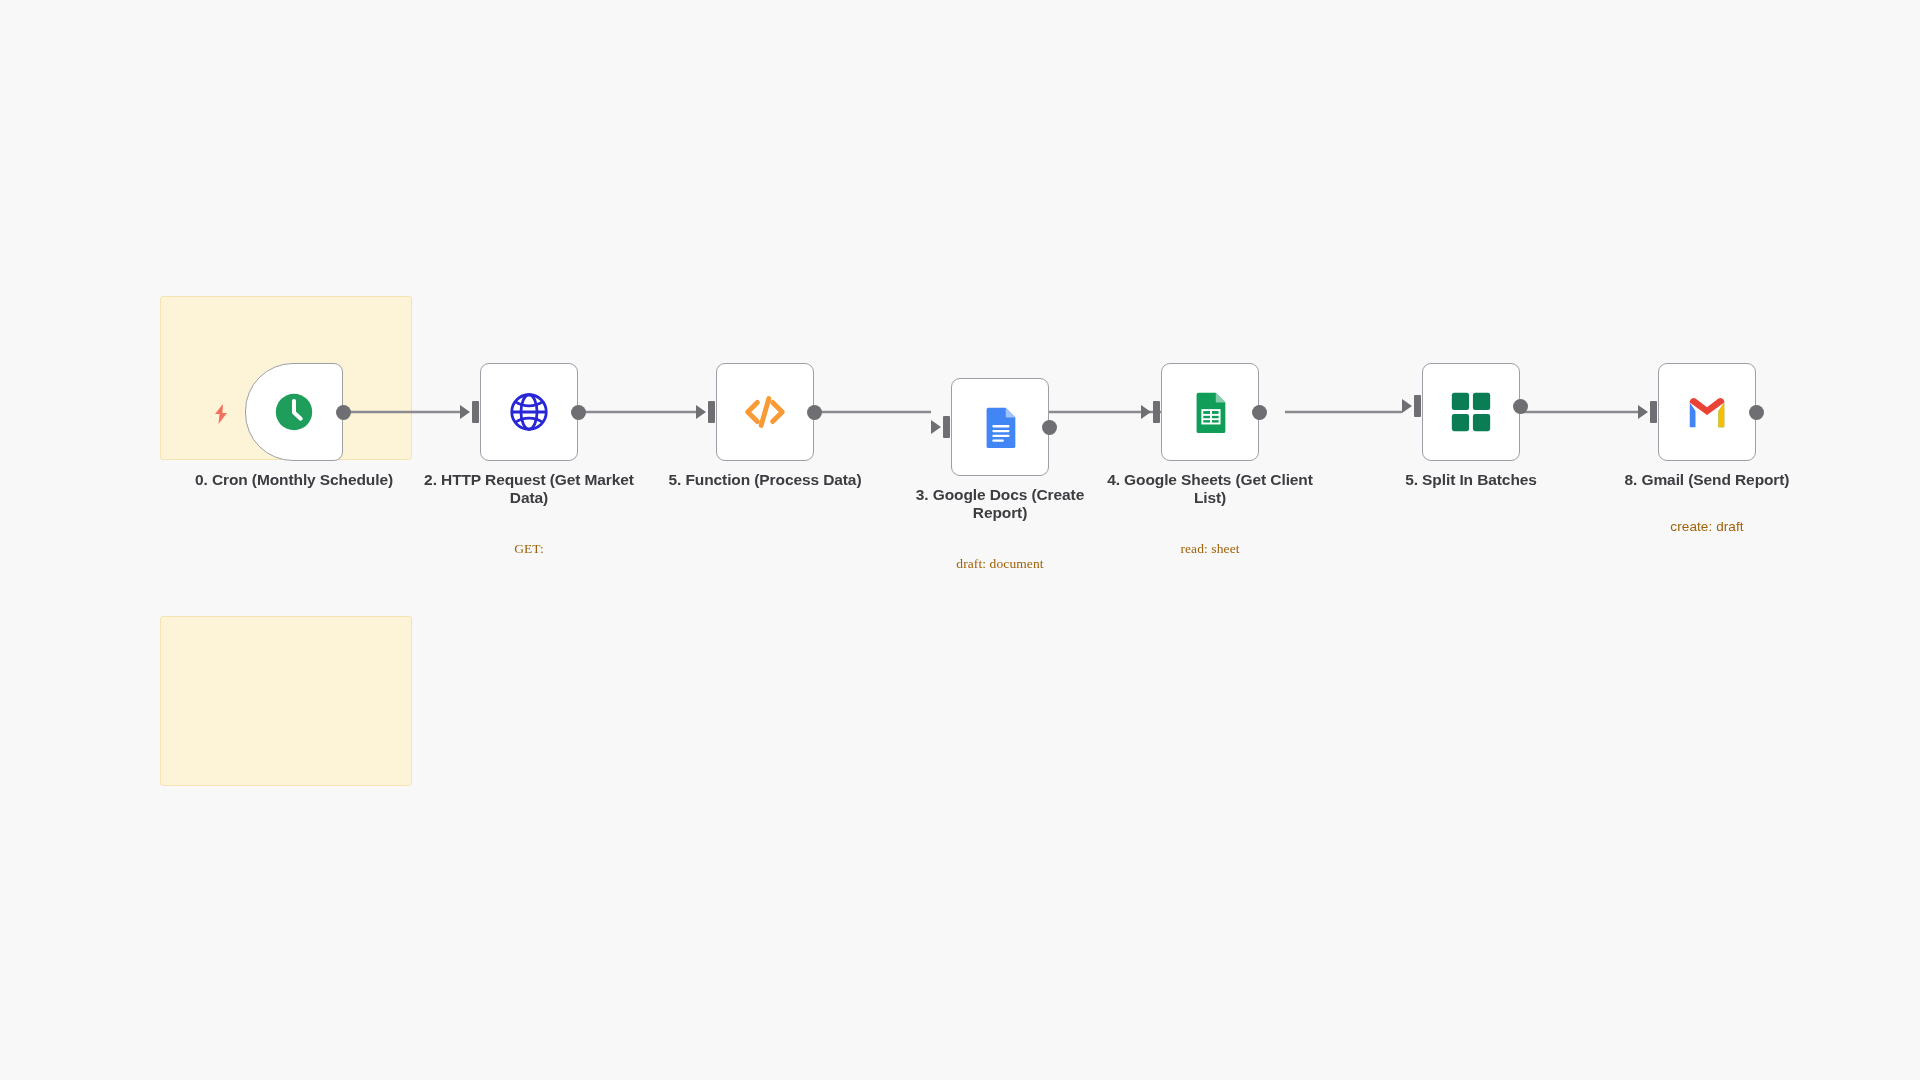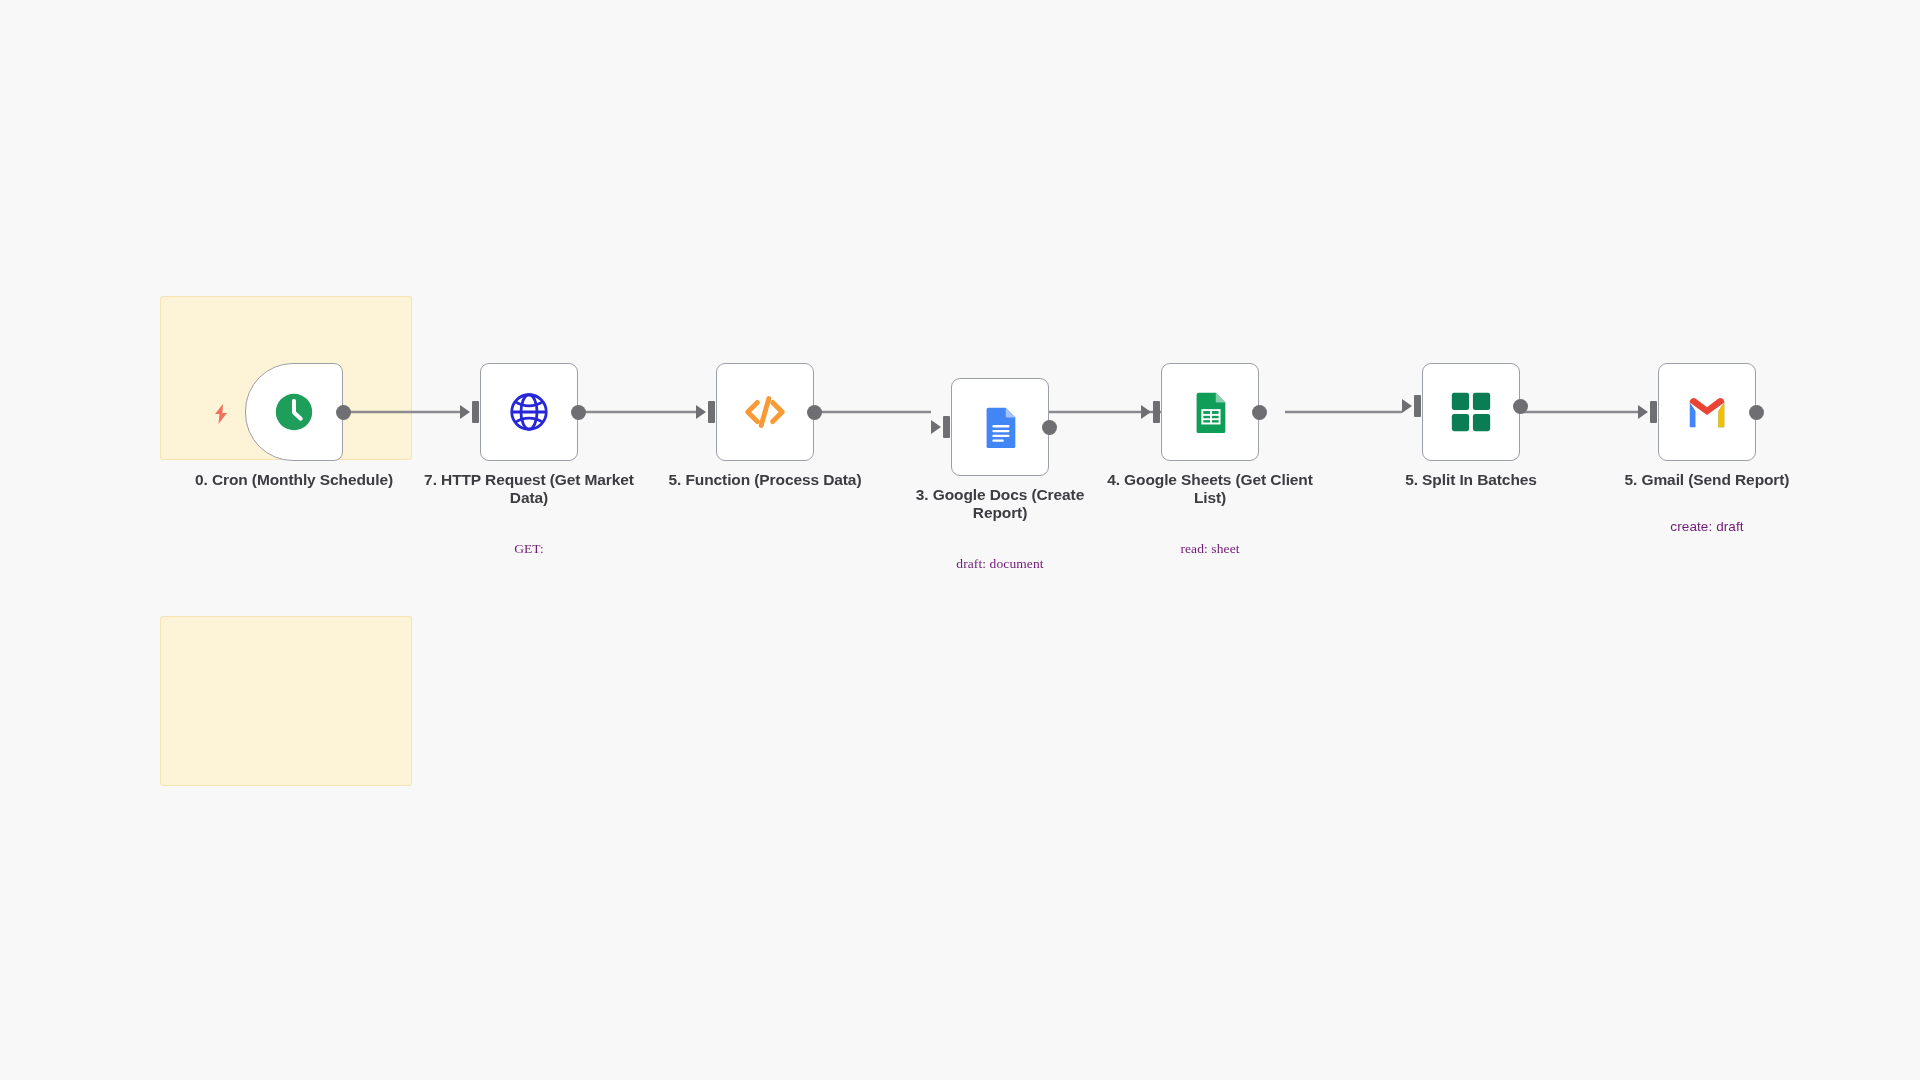--- a/index.html
+++ b/index.html
@@ -122,21 +122,21 @@
   }
 
   .node-sub {
     position: absolute;
     width: 210px;
     left: 50%;
     margin-left: -105px;
     text-align: center;
     font-size: 13.5px;
     font-weight: 400;
-    color: #701a75;
+    color: #a16207;
     letter-spacing: 0.1px;
   }
 
   .node-sub.one-line { top: 156px; }
   .node-sub.two-line { top: 178px; font-family: Liberation Serif, serif; }
 
   
   .bolt-marker {
     position: absolute;
     z-index: 3;
@@ -186,21 +186,21 @@
           <line x1="6" y1="24" x2="42" y2="24"></line>
           <path d="M9.6 13.2 A 26 26 0 0 0 38.4 13.2"></path>
           <path d="M9.6 34.8 A 26 26 0 0 1 38.4 34.8"></path>
         </g>
       </svg>
           </span>
         </div>
         <div class="port-in-arrow" style="left: -20px;"></div>
         <div class="port-in" style="left: -8px;"></div>
         <div class="port-out" style="left: 91px;"></div>
-        <div class="node-label">7. HTTP Request (Get Market Data)</div>
+        <div class="node-label">2. HTTP Request (Get Market Data)</div>
         <div class="node-sub two-line">GET:</div>
       </div>
       <div class="node" style="left: 716px; top: 363px; width: 98px; height: 98px;">
         <div class="node-box">
           <span>
             <svg class="node-icon" viewBox="0 0 48 48">
         <g fill="none" stroke="#f89a35" stroke-width="5.2" stroke-linecap="round" stroke-linejoin="round">
           <polyline points="16,14 6,24 16,34"></polyline>
           <polyline points="32,14 42,24 32,34"></polyline>
           <line x1="28" y1="10" x2="20" y2="38"></line>
@@ -282,21 +282,21 @@
         <path d="M42 14 v26 h-6 V23 l6 -9 z" fill="#34a853"></path>
         <path d="M6 14 l18 13 18 -13 v-1 a4 4 0 0 0 -6 -3 L24 19 12 10 a4 4 0 0 0 -6 3 z" fill="#ea4335"></path>
         <path d="M36 40 h4 a2 2 0 0 0 2 -2 V14 l-6 9 z" fill="#fbbc04"></path>
         <path d="M12 23 l12 11 12 -11 v17 h-4 V27 l-8 7 -8 -7 v13 h-4 z" fill="#c5221f" opacity="0"></path>
       </svg>
           </span>
         </div>
         <div class="port-in-arrow" style="left: -20px;"></div>
         <div class="port-in" style="left: -8px;"></div>
         <div class="port-out" style="left: 91px;"></div>
-        <div class="node-label">5. Gmail (Send Report)</div>
+        <div class="node-label">8. Gmail (Send Report)</div>
         <div class="node-sub one-line">create: draft</div>
       </div>
     </div>
 
 <div class="bolt-marker" style="left: 212px; top: 403px;"><svg width="18" height="22" viewBox="0 0 18 22">
         <path d="M11 1 L3 11 h4.5 L6.5 21 L15 10 h-4.6 z" fill="#f2705c"></path>
       </svg></div>
   </div>
 
 </body></html>

